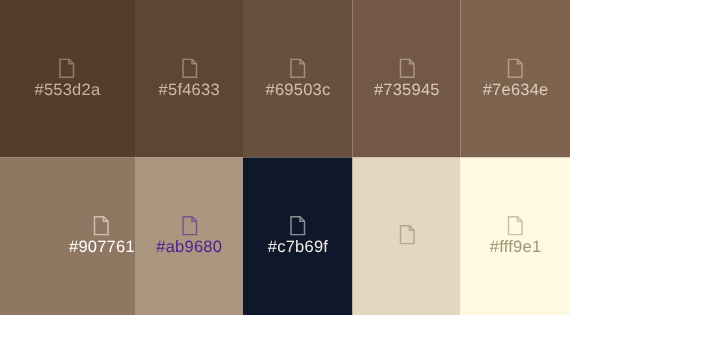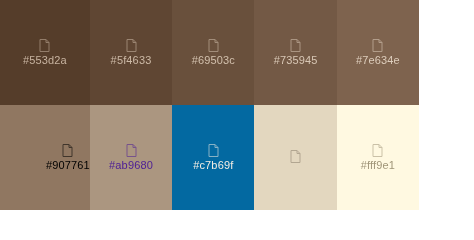--- a/index.html
+++ b/index.html
@@ -8,21 +8,21 @@
     padding: 0;
     background: #ffffff;
   }
   body {
     width: 474px;
     height: 210px;
     overflow: hidden;
     font-family: "Liberation Sans", sans-serif;
   }
   .palette-grid {
-    width: 419px;
+    width: 380px;
     height: 210px;
     display: grid;
     grid-template-columns: repeat(5, 1fr);
     grid-template-rows: repeat(2, 1fr);
   }
   .swatch {
     position: relative;
     display: flex;
     flex-direction: column;
     align-items: center;
@@ -92,39 +92,39 @@
     </div>
     <div class="swatch" style="background-color: rgb(126, 99, 78); color: rgb(221, 205, 188);">
       <span class="swatch-icon">
         <svg viewBox="0 0 11 13" xmlns="http://www.w3.org/2000/svg">
           <path d="M1 0.5 H7 L10 3.5 V12.5 H1 Z" fill="none" stroke="currentColor" stroke-width="1"></path>
           <path d="M7 0.5 V3.5 H10" fill="none" stroke="currentColor" stroke-width="1"></path>
         </svg>
       </span>
       <span class="swatch-label">#7e634e</span>
     </div>
-    <div class="swatch" style="background-color: rgb(144, 119, 97); color: #000000; padding-left: 46px;">
+    <div class="swatch" style="background-color: rgb(144, 119, 97); color: #ffffff; padding-left: 46px;">
       <span class="swatch-icon">
         <svg viewBox="0 0 11 13" xmlns="http://www.w3.org/2000/svg">
           <path d="M1 0.5 H7 L10 3.5 V12.5 H1 Z" fill="none" stroke="currentColor" stroke-width="1"></path>
           <path d="M7 0.5 V3.5 H10" fill="none" stroke="currentColor" stroke-width="1"></path>
         </svg>
       </span>
       <span class="swatch-label">#907761</span>
     </div>
     <div class="swatch" style="background-color: rgb(171, 150, 128); color: #4c1d95;">
       <span class="swatch-icon">
         <svg viewBox="0 0 11 13" xmlns="http://www.w3.org/2000/svg">
           <path d="M1 0.5 H7 L10 3.5 V12.5 H1 Z" fill="none" stroke="currentColor" stroke-width="1"></path>
           <path d="M7 0.5 V3.5 H10" fill="none" stroke="currentColor" stroke-width="1"></path>
         </svg>
       </span>
       <span class="swatch-label">#ab9680</span>
     </div>
-    <div class="swatch" style="background-color: #0369a1; color: rgb(244, 238, 228);">
+    <div class="swatch" style="background-color: #0f172a; color: rgb(244, 238, 228);">
       <span class="swatch-icon">
         <svg viewBox="0 0 11 13" xmlns="http://www.w3.org/2000/svg">
           <path d="M1 0.5 H7 L10 3.5 V12.5 H1 Z" fill="none" stroke="currentColor" stroke-width="1"></path>
           <path d="M7 0.5 V3.5 H10" fill="none" stroke="currentColor" stroke-width="1"></path>
         </svg>
       </span>
       <span class="swatch-label">#c7b69f</span>
     </div>
     <div class="swatch" style="background-color: rgb(227, 215, 191); color: rgb(139, 127, 108);">
       <span class="swatch-icon">

